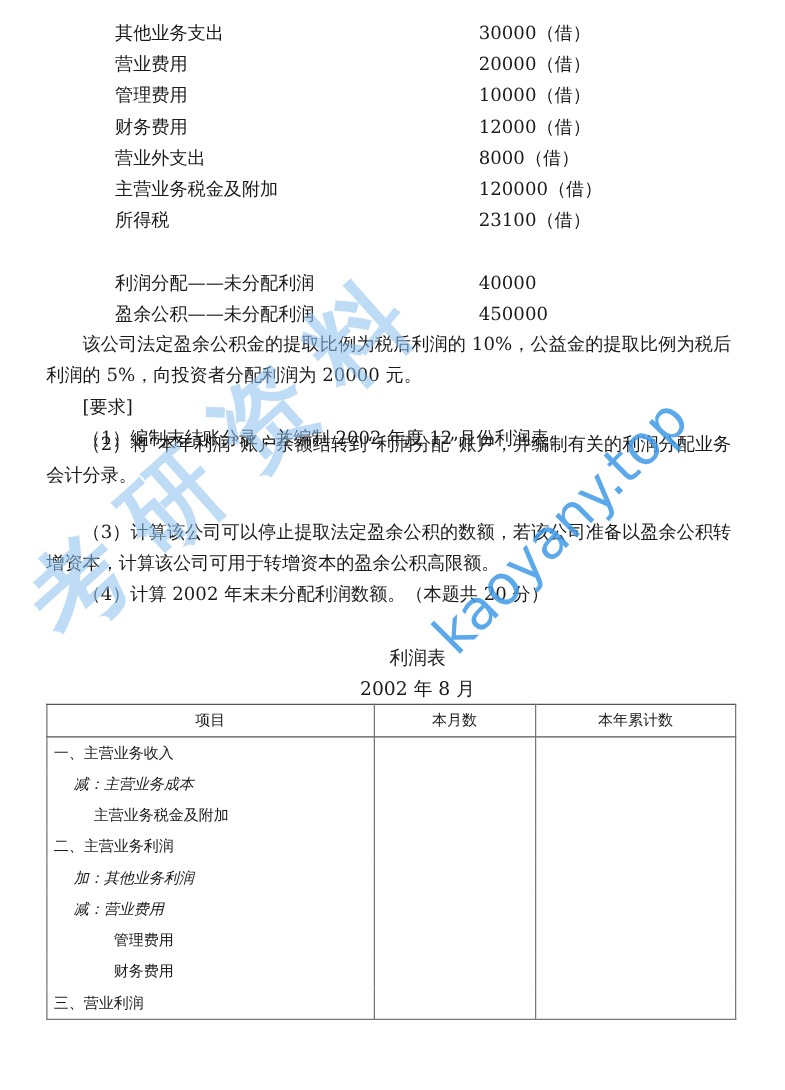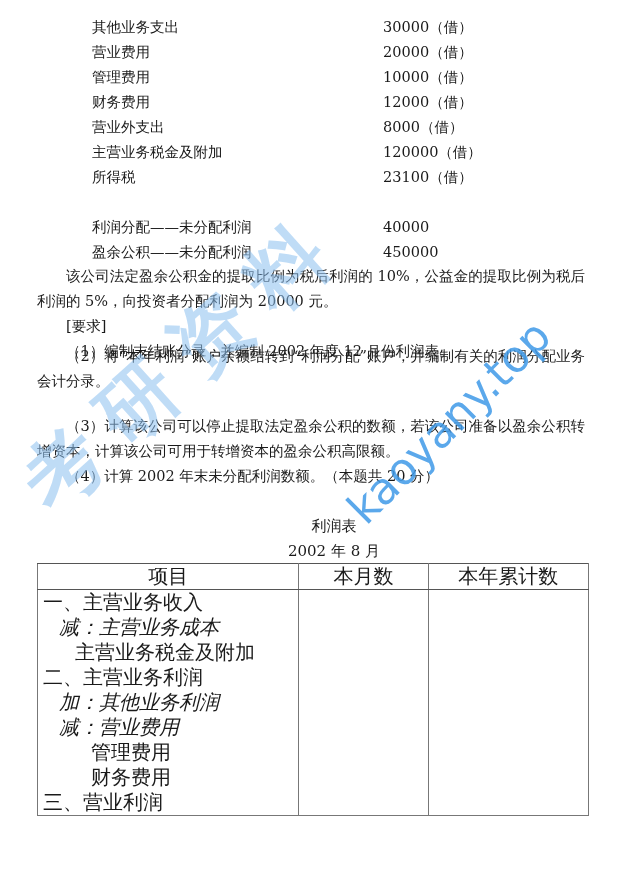--- a/index.html
+++ b/index.html
@@ -44,21 +44,21 @@
     font-size: 15px;
     line-height: 20px;
     padding-left: 20px;
   }
   table.pl {
     position: absolute;
     left: 37px;
     top: 563px;
     width: 552px;
     border-collapse: collapse;
-    font-size: 20px;
+    font-size: 12px;
   }
   table.pl td, table.pl th {
     border-left: 1.5px solid #777;
     border-right: 1.5px solid #777;
     padding: 0;
     height: 25px;
     line-height: 25px;
     font-weight: normal;
   }
   table.pl th {

